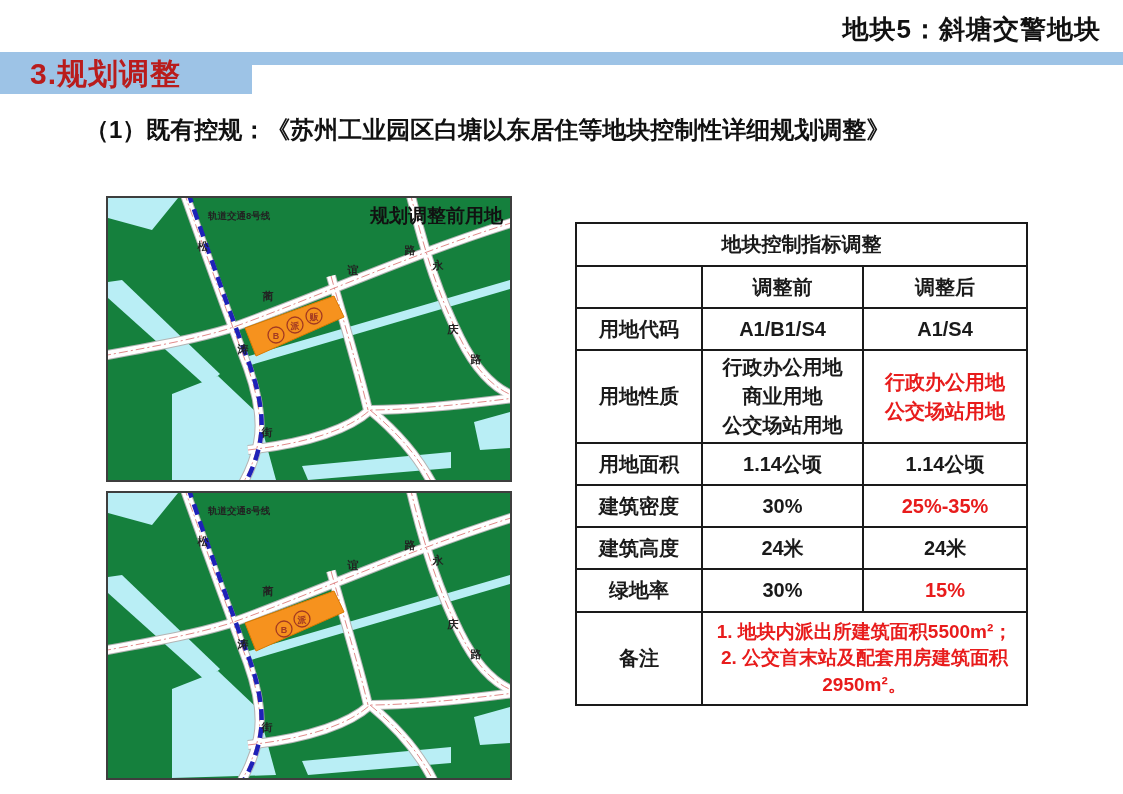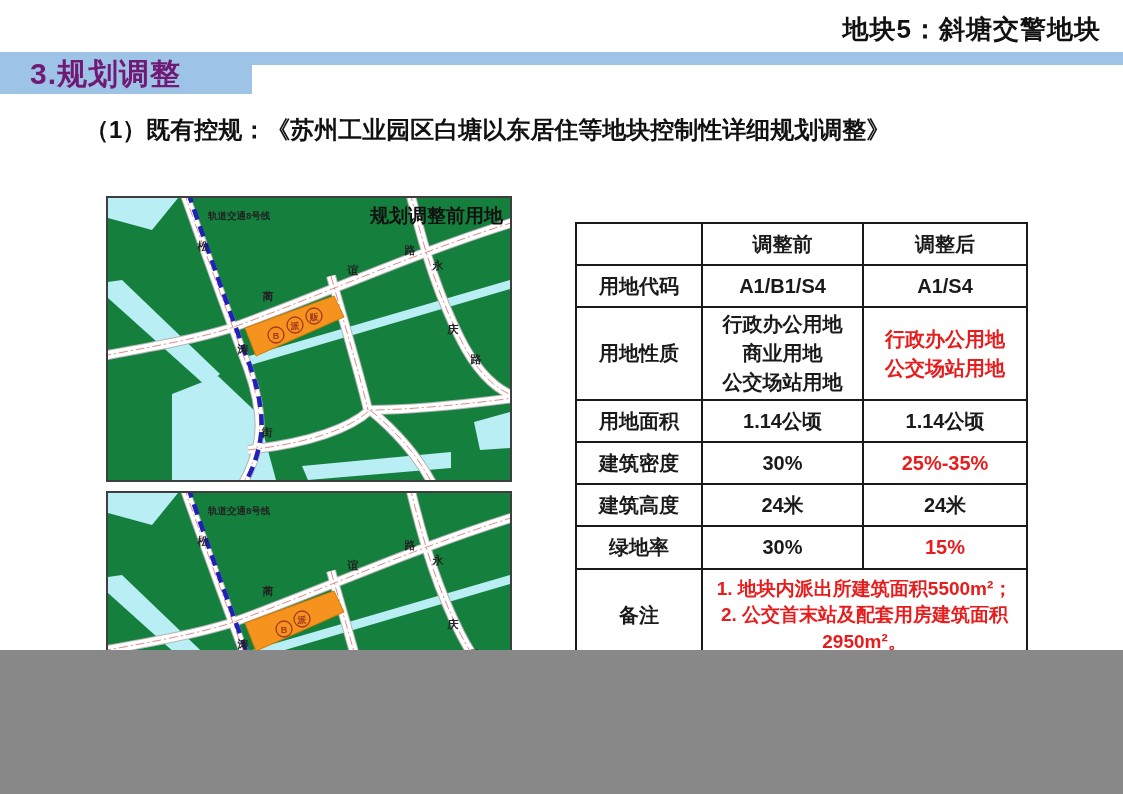--- a/index.html
+++ b/index.html
@@ -1,27 +1,27 @@
 <!DOCTYPE html>
 <html><head>
 <meta charset="utf-8">
 <style>
   html,body{margin:0;padding:0;background:#888;}
   .page{
-    position:relative;width:1123px;height:650px;background:#ffffff;
+    position:relative;width:1123px;height:794px;background:#ffffff;
     font-family:"Liberation Sans",sans-serif;overflow:hidden;margin:0 auto;
   }
   .page-title{
     position:absolute;top:12px;right:22px;font-size:26px;font-weight:700;color:#111;
     letter-spacing:1px;white-space:nowrap;
   }
   .top-strip{position:absolute;top:52px;left:0;width:1123px;height:13px;background:#9dc3e6;}
   .banner-box{
     position:absolute;top:52px;left:0;width:252px;height:42px;background:#9dc3e6;
-    color:#701a75;font-size:30px;font-weight:700;line-height:44px;padding-left:30px;
+    color:#b91c1c;font-size:30px;font-weight:700;line-height:44px;padding-left:30px;
     box-sizing:border-box;letter-spacing:1px;white-space:nowrap;
   }
   .intro{position:absolute;left:85px;top:114px;font-size:24px;font-weight:600;color:#111;}
   .intro div{line-height:31px;white-space:nowrap;}
   .map-box{
     position:absolute;left:106px;width:402px;border:2px solid #3e3e3e;background:#15803d;
     box-sizing:content-box;
   }
   #map1{top:196px;height:282px;}
   #map2{top:491px;height:285px;}
@@ -149,20 +149,23 @@
       </svg>
   </div>
 
   <table class="ctl-table">
     <colgroup>
         <col class="c1">
         <col class="c2">
         <col class="c3">
       </colgroup>
     <tbody>
+      <tr style="height:43px">
+        <td colspan="3">地块控制指标调整</td>
+      </tr>
       <tr style="height:42px">
         <td></td>
         <td>调整前</td>
         <td>调整后</td>
       </tr>
       <tr style="height:42px">
         <td>用地代码</td>
         <td>A1/B1/S4</td>
         <td>A1/S4</td>
       </tr>

